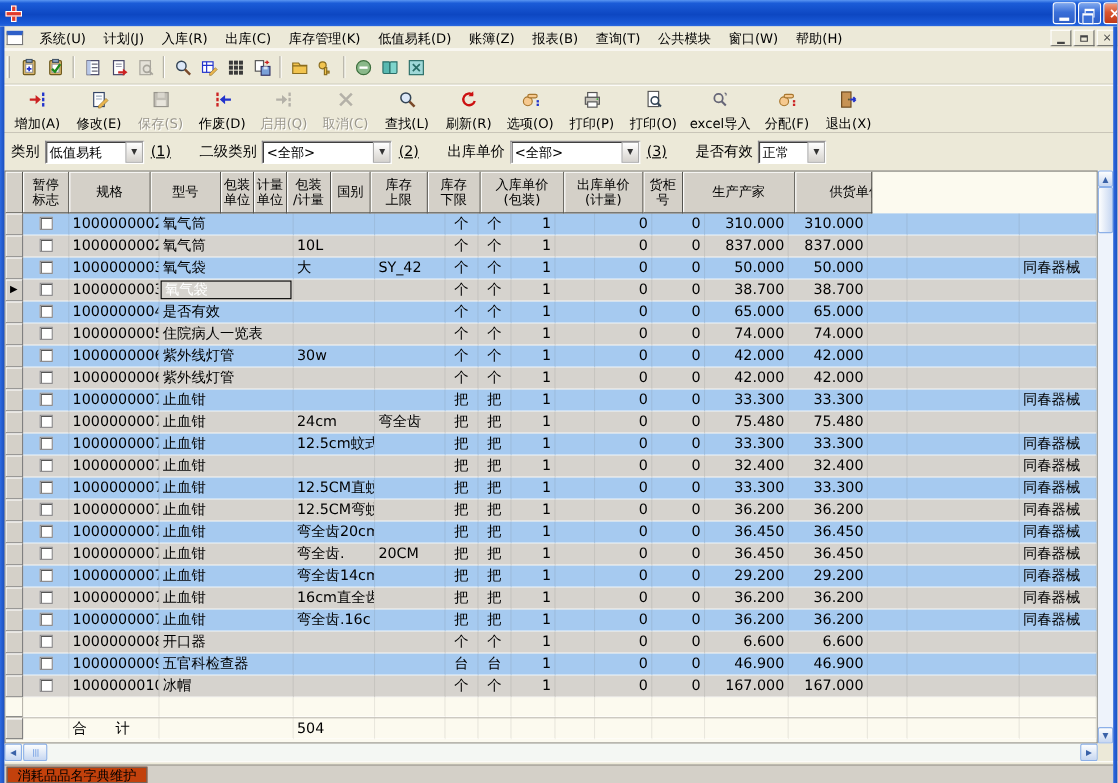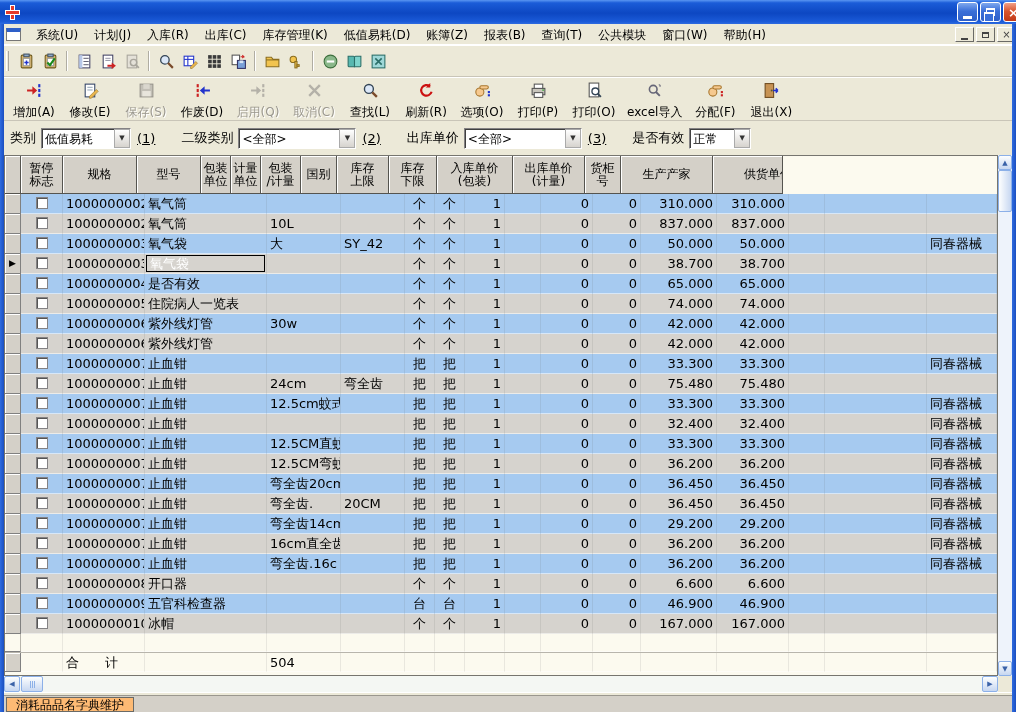--- a/index.html
+++ b/index.html
@@ -91,21 +91,21 @@
   .vthumb{height:42px;width:14px;background:linear-gradient(90deg,#FDFEFE,#C7D7F1);border:1px solid #8CB0E8;border-radius:2px;cursor:pointer;}
   .hthumb{width:22px;height:16px;background:linear-gradient(180deg,#FDFEFE,#C7D7F1);border:1px solid #8CB0E8;border-radius:2px;margin-left:1px;cursor:pointer;
     display:flex;align-items:center;justify-content:center;gap:1px;}
   .hthumb i{width:1px;height:7px;background:#8CB0E8;}
   .vfill{flex:1;} .hfill{flex:1;}
   .corner{position:absolute;left:998px;top:676px;width:14px;height:16px;background:#ECE9D8;}
   
   .statusgap{position:absolute;left:0;top:692px;width:1016px;height:3px;background:#ECE9D8;border-top:1px solid #fff;}
   .tabbar{position:absolute;left:4px;top:695px;width:1008px;height:17px;background:#D4D0C8;
     display:flex;align-items:center;padding-left:2px;border-top:1px solid #9a978e;}
-  .tab{height:15px;line-height:14px;padding:0 9px;font-size:12px;background:#fdba74;
+  .tab{height:15px;line-height:14px;padding:0 9px;font-size:12px;background:#c2410c;
     border:1px solid #6a6a66;cursor:pointer;white-space:nowrap;}
   
   .borderL,.borderR{position:absolute;top:24px;width:4px;height:688px;
     background:linear-gradient(90deg,#2E6BE0,#1B4FC0);z-index:50;}
   .borderL{left:0;} .borderR{left:1012px;}
 </style>
 </head>
 <body>
 
 <div class="win">
@@ -428,21 +428,21 @@
         <div class="hcell" style="width: 52px;">库存
 上限</div>
         <div class="hcell" style="width: 48px;">库存
 下限</div>
         <div class="hcell" style="width: 76px;">入库单价
 (包装)</div>
         <div class="hcell" style="width: 72px;">出库单价
 (计量)</div>
         <div class="hcell" style="width: 36px;">货柜
 号</div>
-        <div class="hcell" style="width: 92px;">生产产家</div>
+        <div class="hcell" style="width: 102px;">生产产家</div>
         <div class="hcell" style="width: 70px; justify-content: flex-start;"><span class="clipspan">供货单位</span></div>
       </div>
     <div id="gbody">
         <div class="grow blue">
           <div class="gcell ac ind" style="width: 16px;"></div>
           <div class="gcell ac" style="width: 42px;">
             <div class="cb"></div>
           </div>
           <div class="gcell ar" style="width: 82px;">1000000002</div>
           <div class="gcell al" style="width: 122px;">氧气筒</div>

